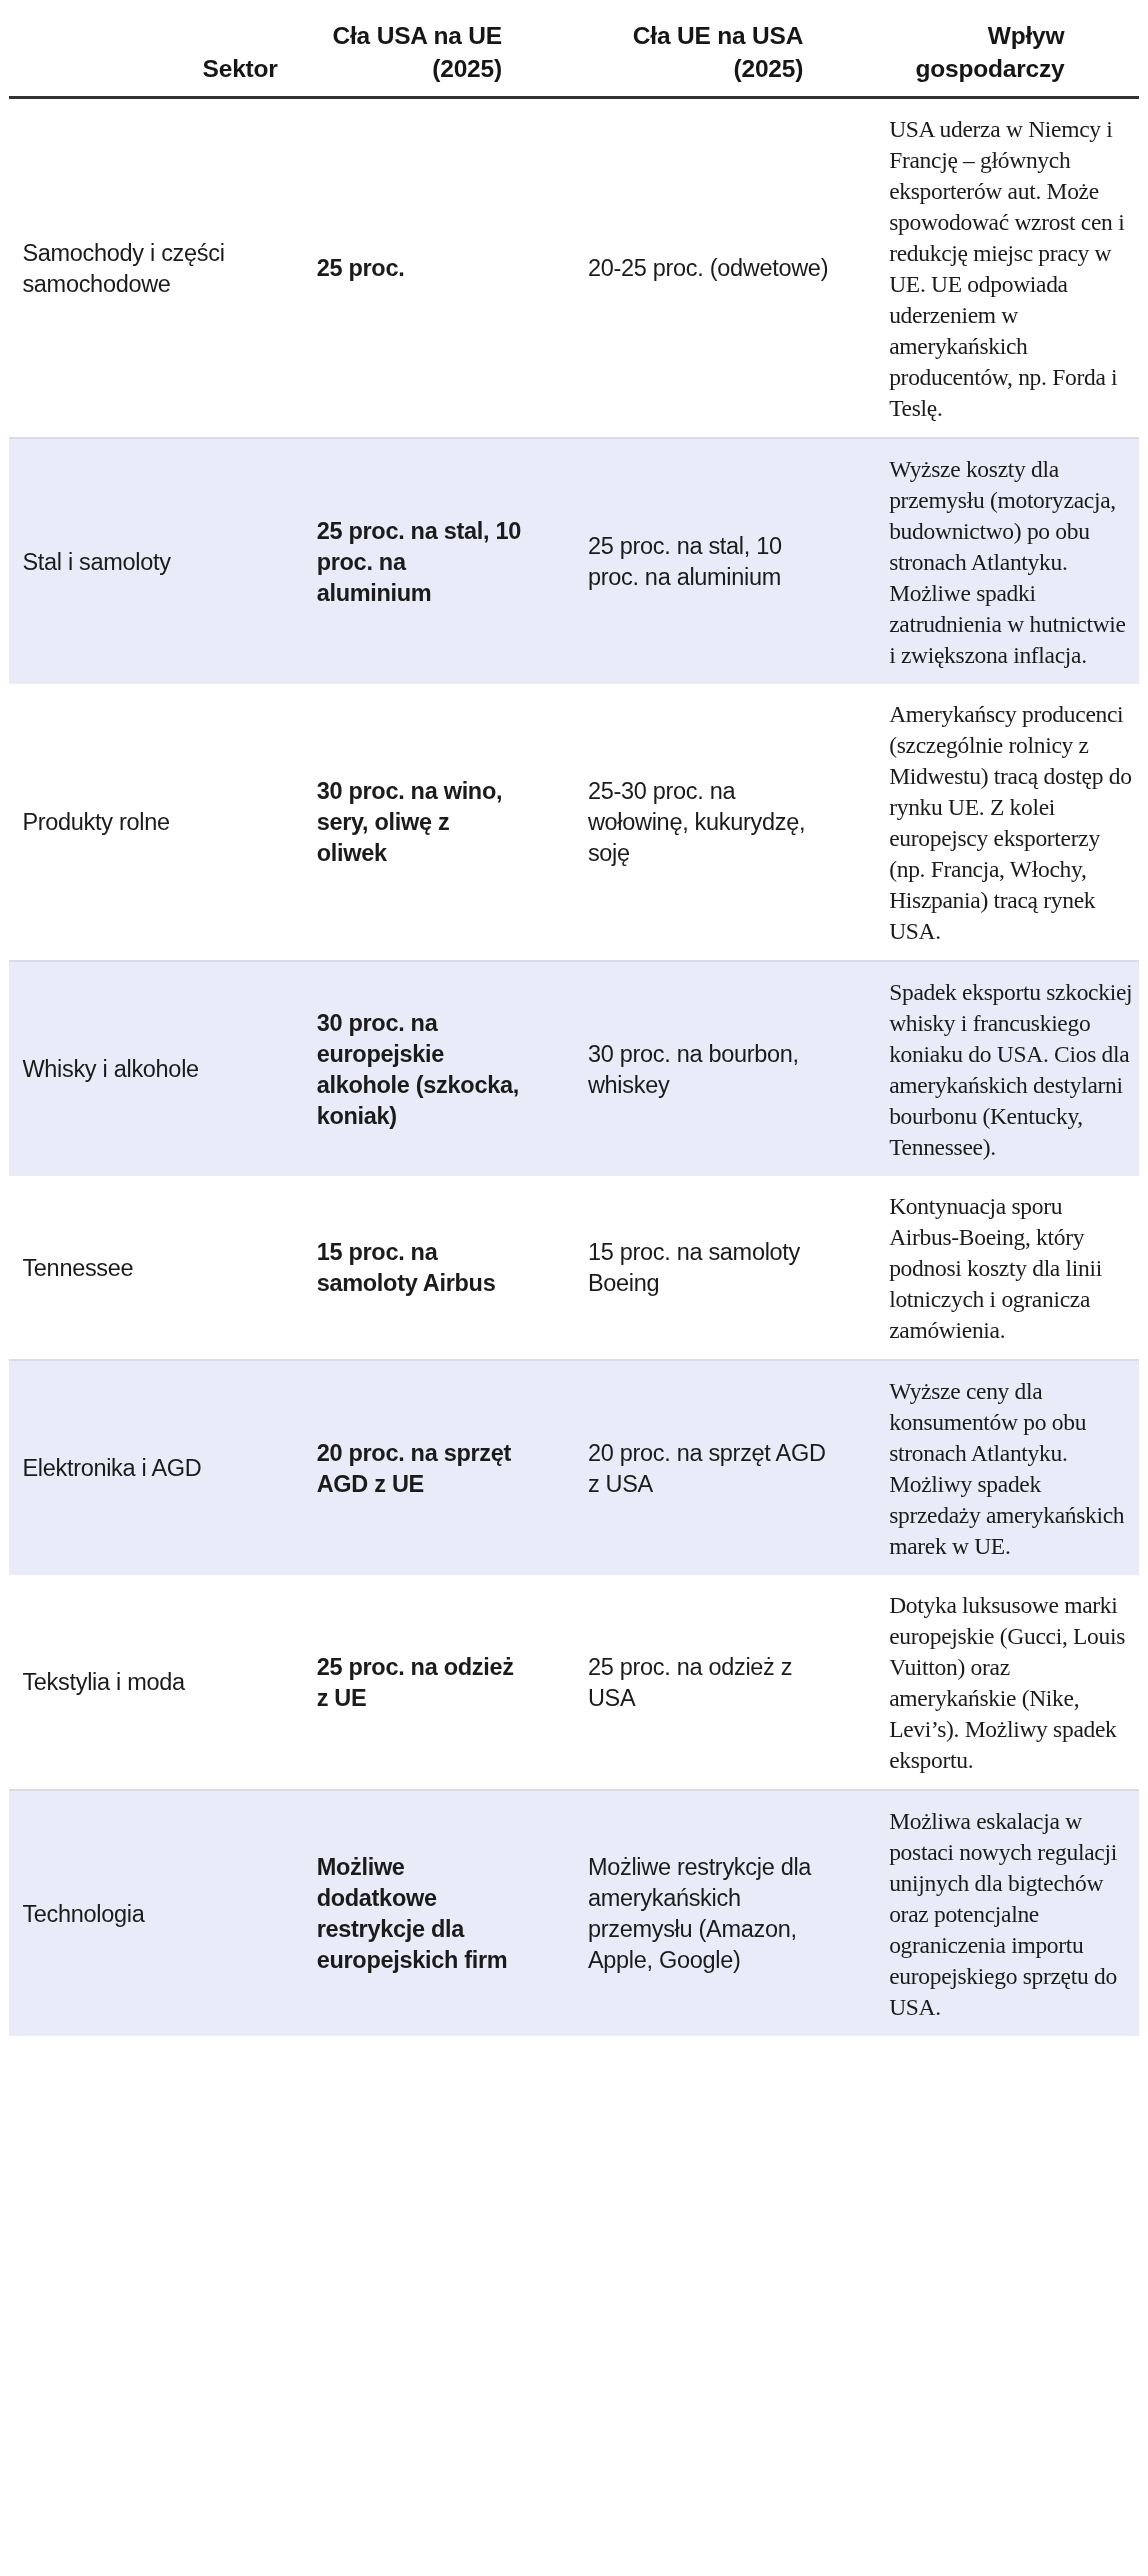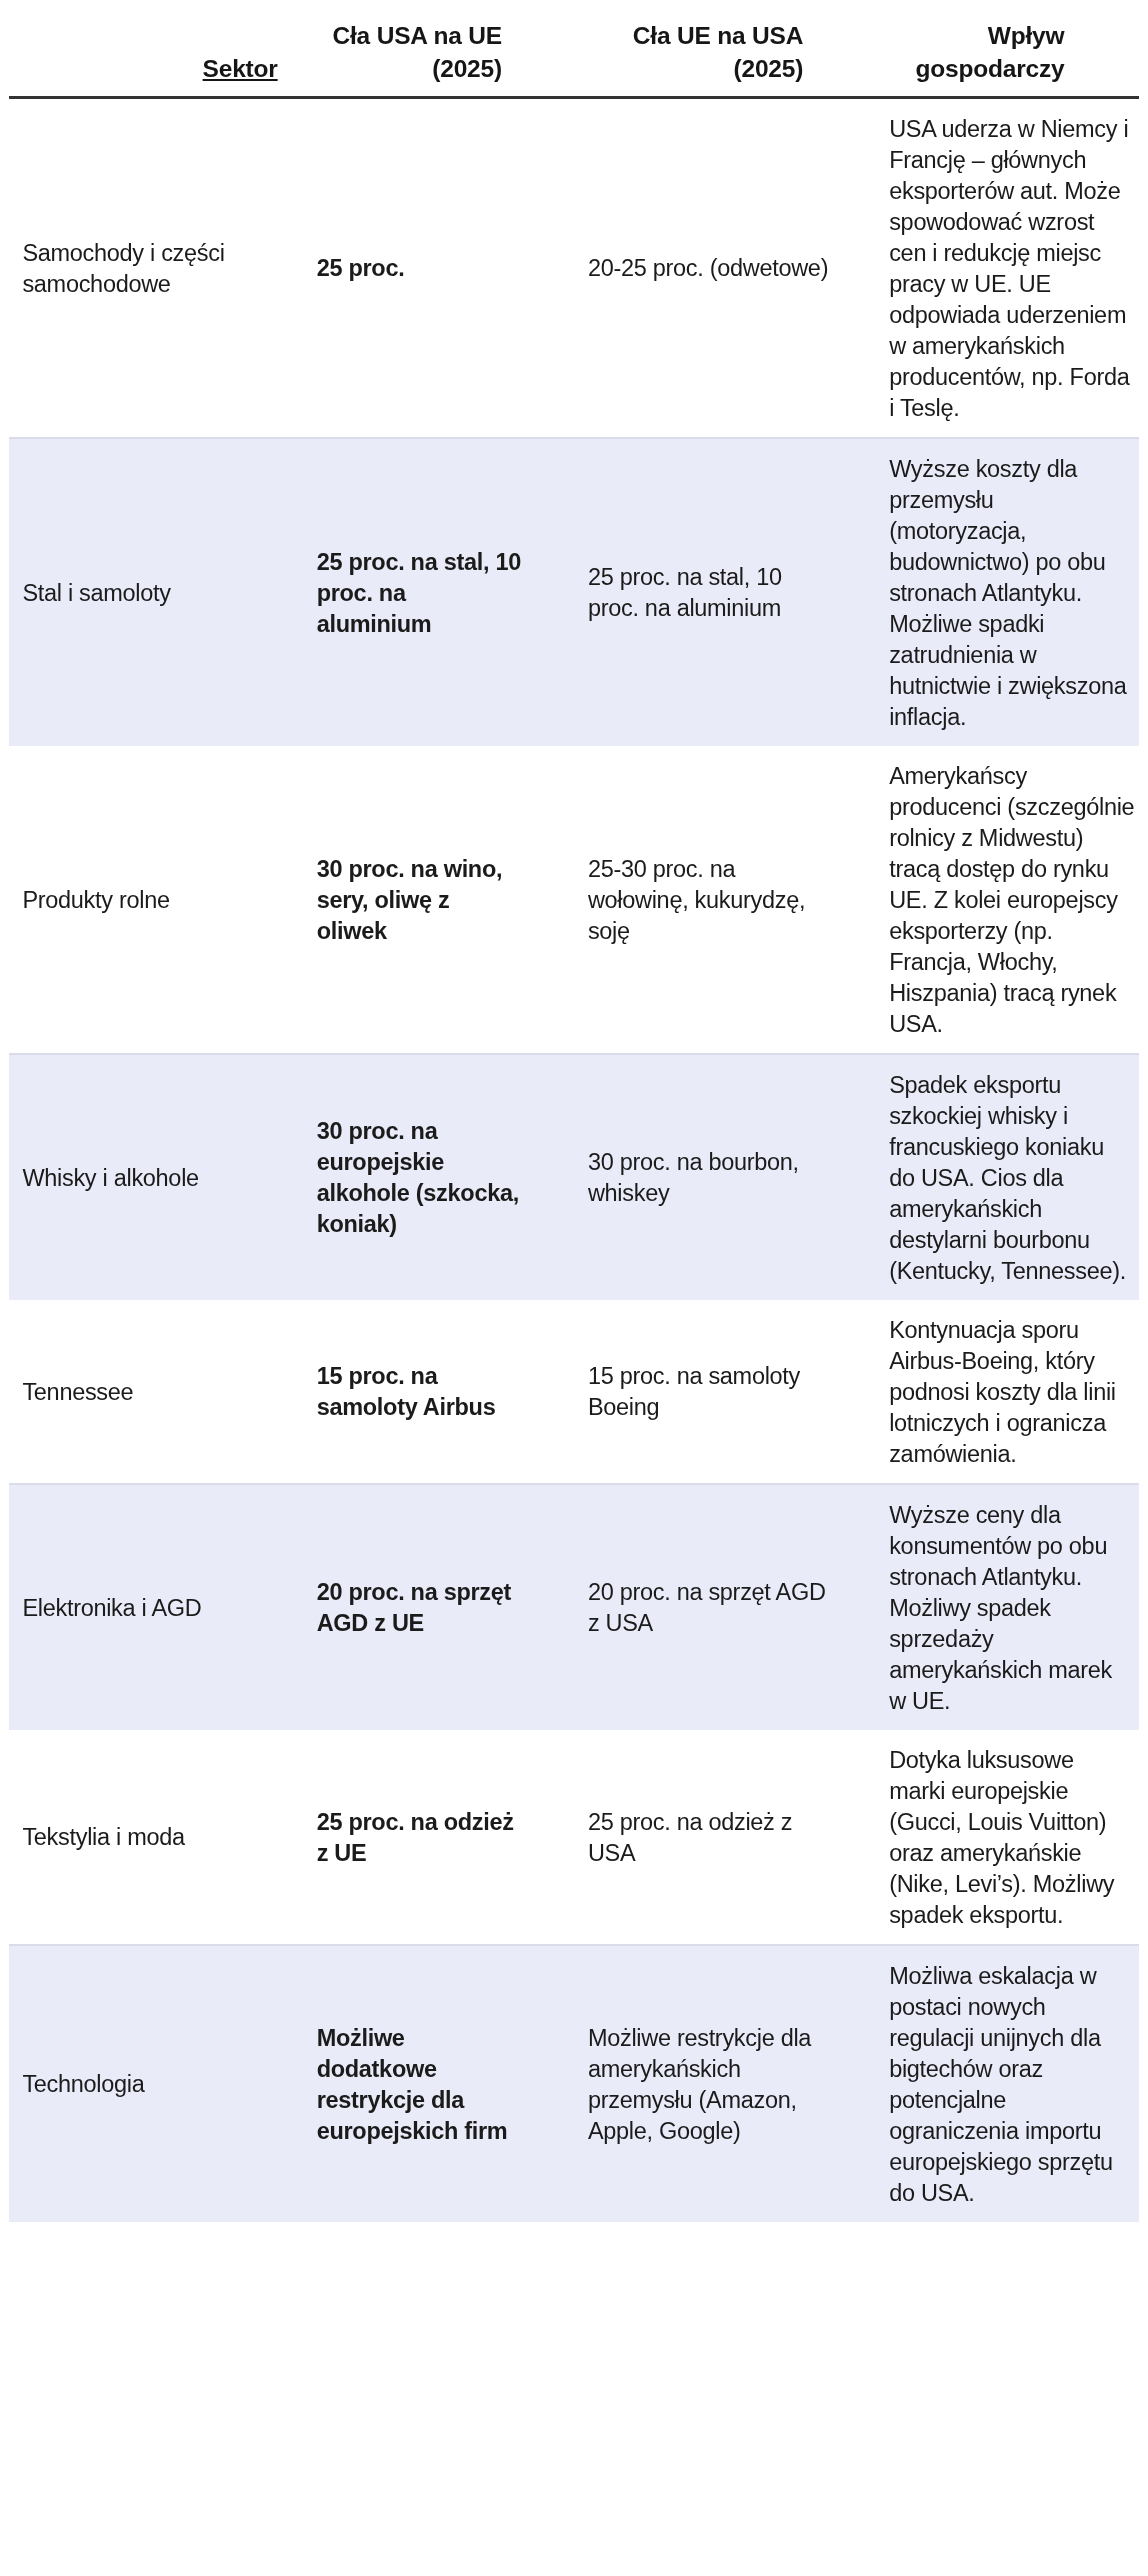--- a/index.html
+++ b/index.html
@@ -34,34 +34,34 @@
     font-size: 24.5px;
     line-height: 33px;
     letter-spacing: -0.2px;
     text-align: right;
     vertical-align: bottom;
     padding: 5.6px 0 11.3px 0;
     color: #161616;
   }
   thead tr { border-bottom: 3.8px solid #333333; }
 
-  th.h-sector { padding-left: 13px; padding-right: 38px; text-decoration: underline; }
+  th.h-sector { padding-left: 13px; padding-right: 38px; }
   th.h-us     { padding-right: 85px; }
   th.h-eu     { padding-right: 85px; }
   th.h-impact { padding-right: 75px; }
 
   tbody td {
     vertical-align: middle;
     padding-top: 15px;
     padding-bottom: 13px;
   }
   td.cell-sector { padding-left: 13px; padding-right: 38px; }
   td.cell-us     { padding-right: 62px; font-weight: bold; }
   td.cell-eu     { padding-right: 58px; }
-  td.cell-impact { padding-right: 4.7px; }
+  td.cell-impact { padding-right: 4.7px; font-family: Liberation Serif, serif; }
 
   tbody tr.shaded {
     background: #e9ebf8;
     border-top: 2.8px solid #dadce9;
   }
 </style>
 </head>
 <body>
 
 <div class="table-wrap">

